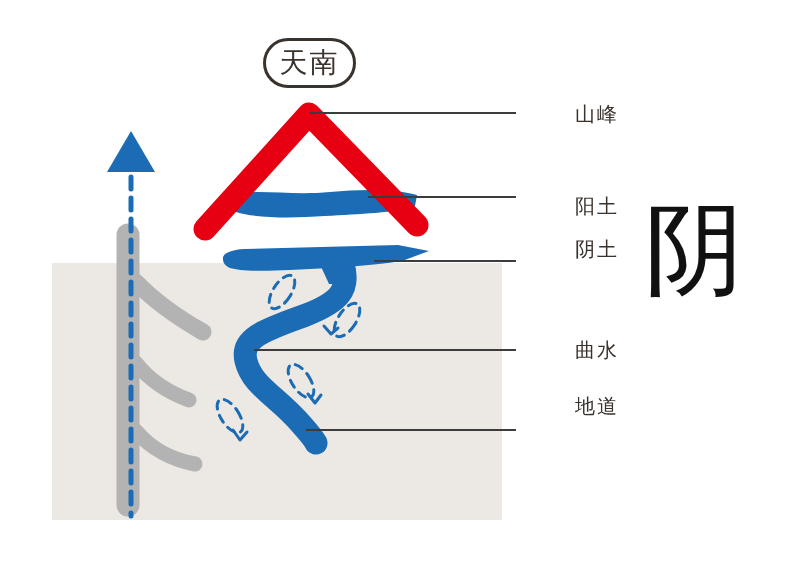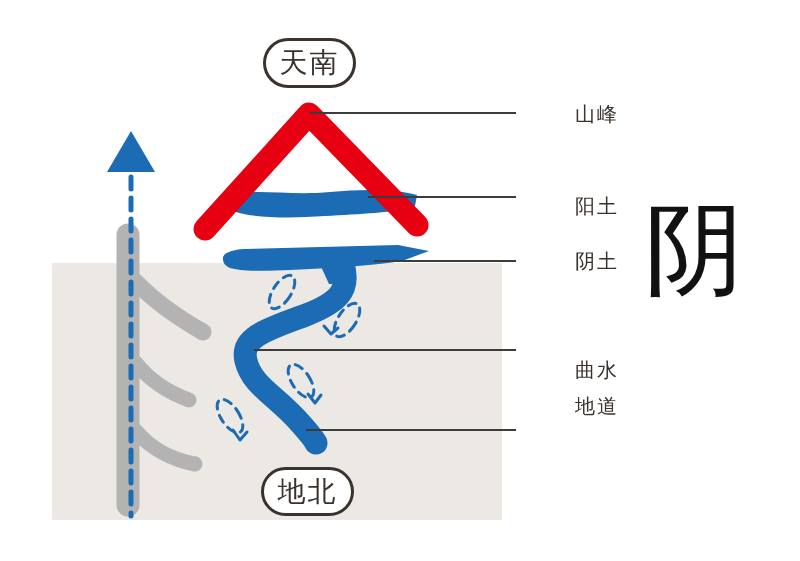--- a/index.html
+++ b/index.html
@@ -88,24 +88,21 @@
       <line class="leader" x1="368" y1="197" x2="516" y2="197"></line>
       <line class="leader" x1="374" y1="261" x2="516" y2="261"></line>
       <line class="leader" x1="254" y1="350" x2="516" y2="350"></line>
       <line class="leader" x1="306" y1="430" x2="516" y2="430"></line>
     </g>
   </svg>
 
   <div class="pill pill-top">
     <span>天南</span>
   </div>
-  <div class="pill pill-bottom">
-    <span>地北</span>
-  </div>
 
   <div class="anno" style="top:114px">山峰</div>
   <div class="anno" style="top:206px">阳土</div>
-  <div class="anno" style="top:261px">阴土</div>
-  <div class="anno" style="top:370px">曲水</div>
+  <div class="anno" style="top:249px">阴土</div>
+  <div class="anno" style="top:350px">曲水</div>
   <div class="anno" style="top:406px">地道</div>
 
   <div class="big-char">阴</div>
 </div>
 
 </body></html>

